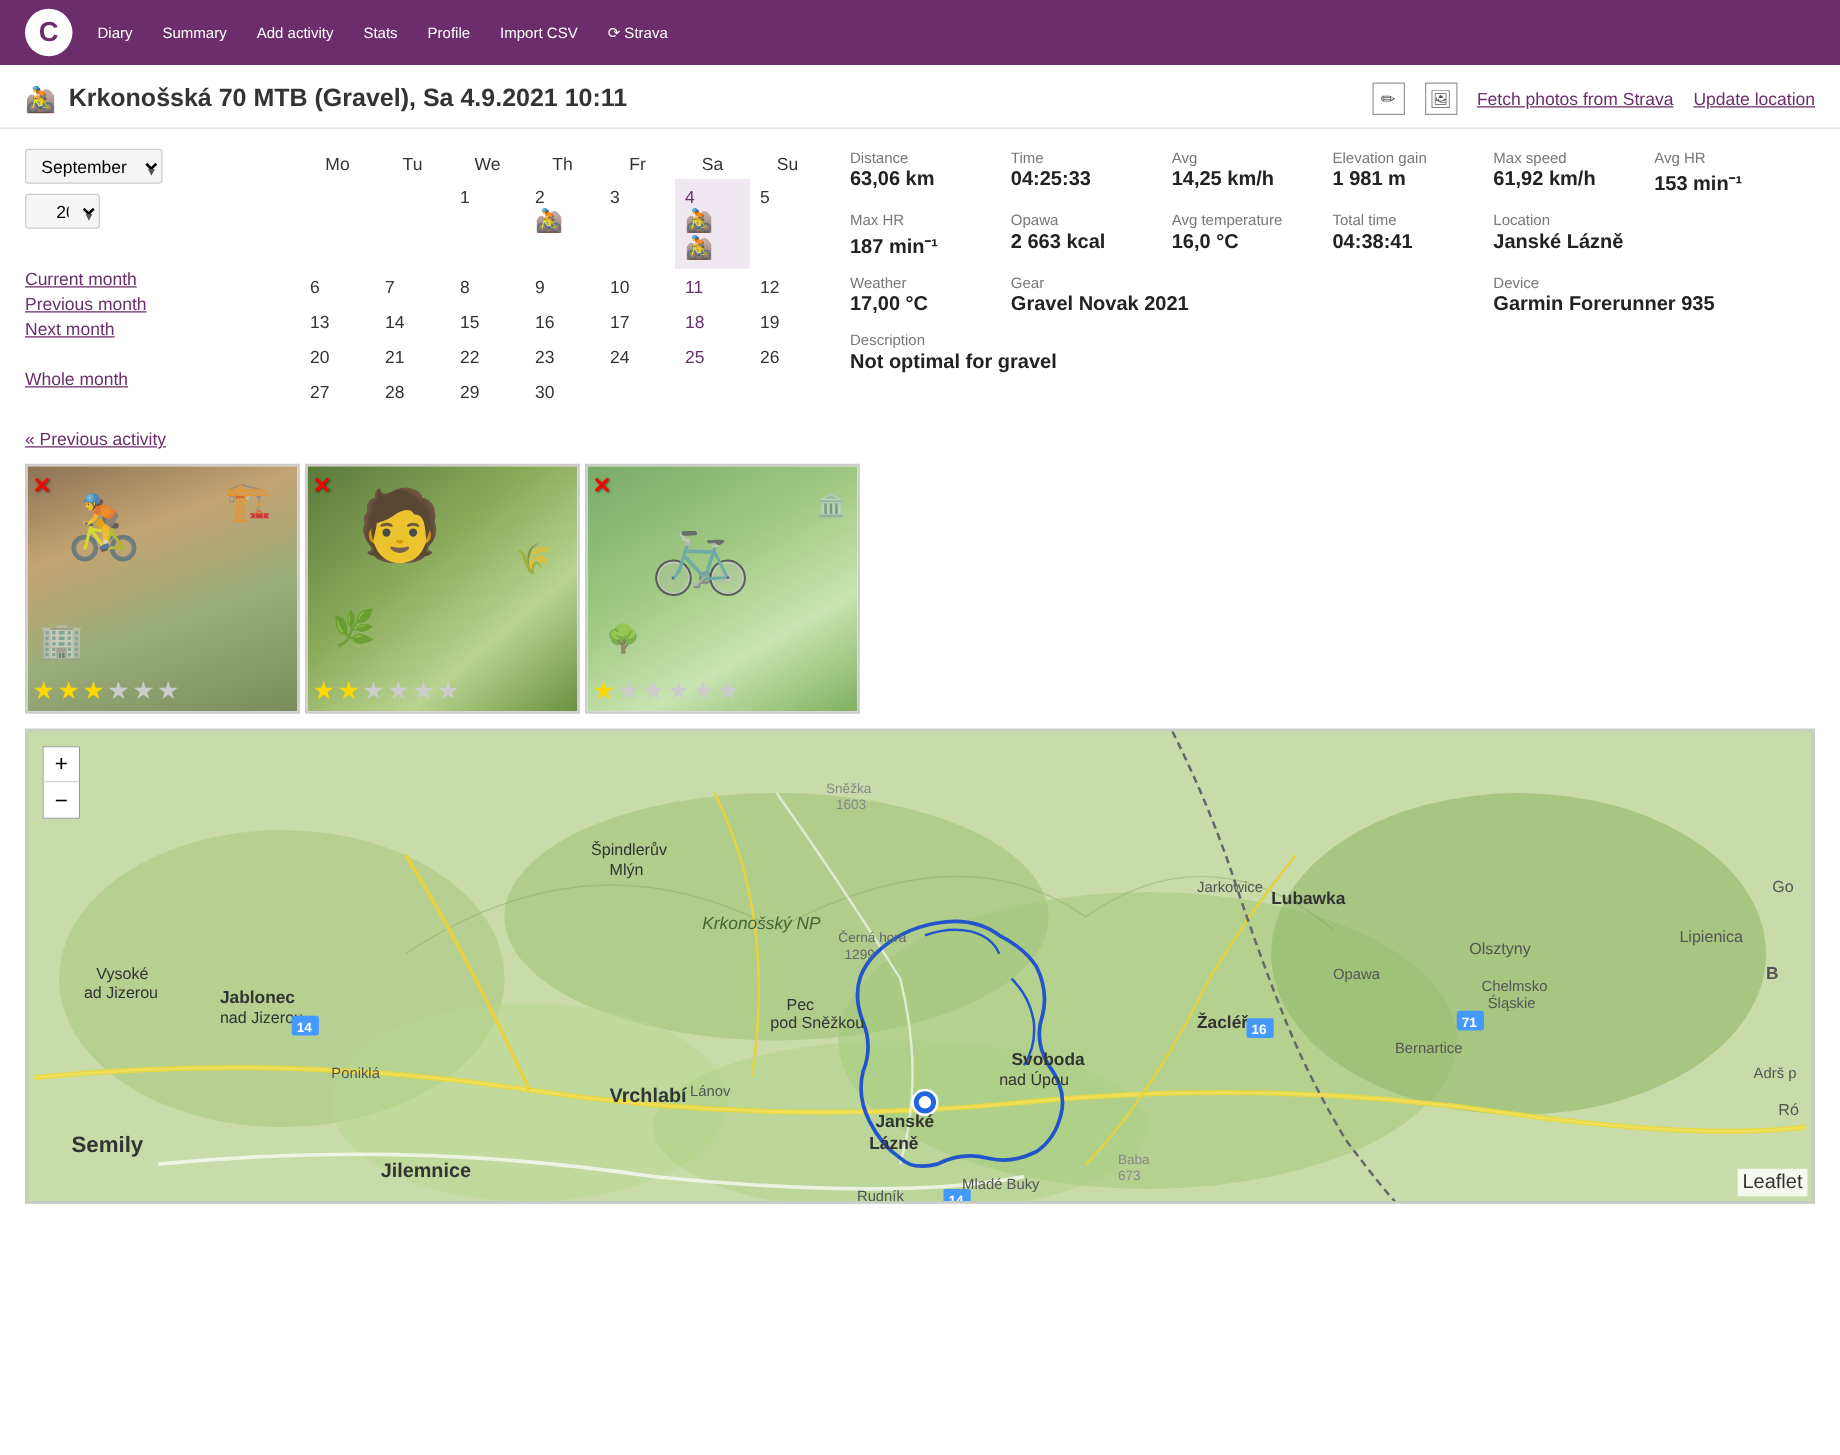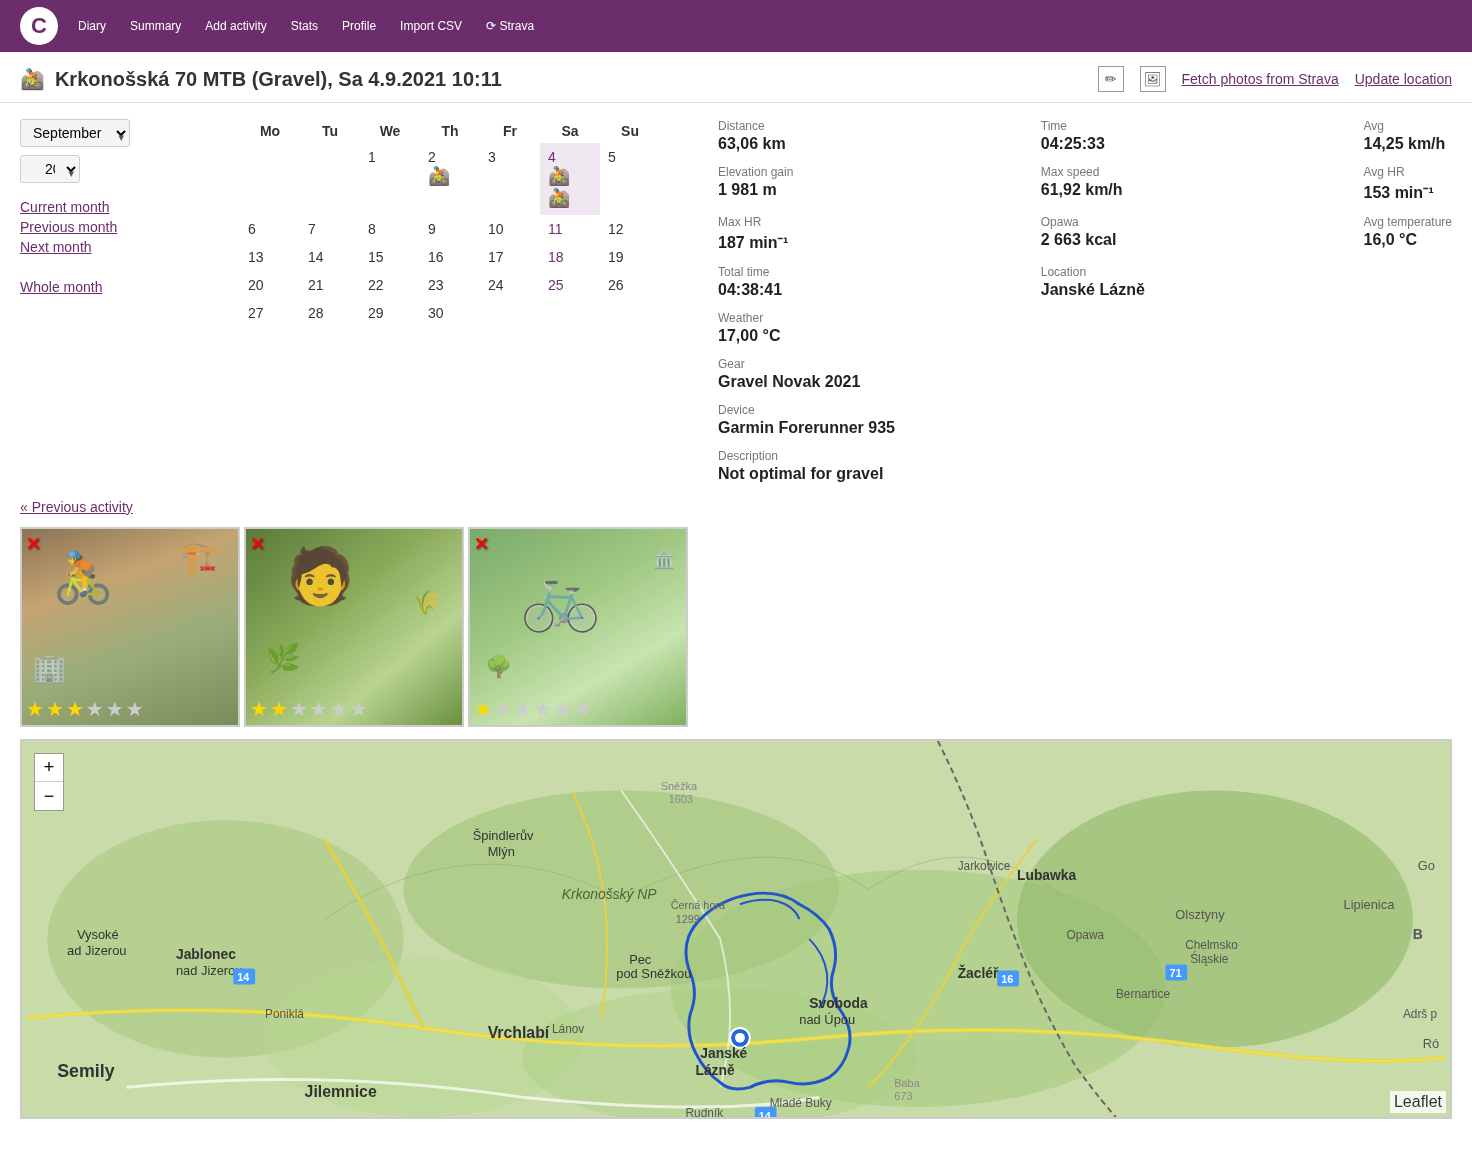--- a/index.html
+++ b/index.html
@@ -51,46 +51,45 @@
     }
 
     
     .calendar-sidebar { width: 200px; flex-shrink: 0; }
     .month-select, .year-select {
       padding: 4px 8px; font-size: 14px; border: 1px solid #ccc; cursor: pointer;
       background: #f5f5f5; border-radius: 3px; margin-bottom: 8px;
     }
     .month-select { width: 110px; }
     .year-select { width: 60px; padding-left: 20px; }
-    .calendar-links { margin-top: 8px; display: flex; flex-direction: column; gap: 4px; }
+    .calendar-links { margin-top: 24px; display: flex; flex-direction: column; gap: 4px; }
     .calendar-links a { color: #6b2d6b; text-decoration: underline; cursor: pointer; font-size: 14px; }
 
     
     .calendar-grid { flex: 0 0 420px; }
     .cal-table { border-collapse: collapse; width: 100%; }
     .cal-table th {
-      font-weight: bold; text-align: center; padding: 4px 8px;
+      font-weight: normal; text-align: center; padding: 4px 8px;
       font-size: 14px; color: #333; margin-top: 42px;
     }
     .cal-table td {
       text-align: left; padding: 6px 8px; vertical-align: top;
       min-height: 36px; font-size: 14px; color: #333; width: 60px;
     }
     .cal-table td.sat { color: #6b2d6b; }
     .cal-table td.highlighted { background: #f0e8f0; }
     .day-num { font-size: 14px; }
     .day-icon { font-size: 18px; }
 
     
     .stats-panel { flex: 1; }
     .stats-grid {
       display: grid;
-      grid-template-columns: repeat(2, 1fr);
+      grid-template-columns: repeat(6, 1fr);
       gap: 12px 0;
-      margin-left: 38px;
     }
     .stat-item { display: flex; flex-direction: column; gap: 2px; }
     .stat-label { font-size: 12px; color: #777; }
     .stat-value { font-size: 16px; font-weight: bold; color: #222; }
 
     
     .prev-activity { padding: 0 20px 12px; }
     .prev-activity a { color: #6b2d6b; text-decoration: underline; font-size: 14px; cursor: pointer; text-align: center; }
 
     

